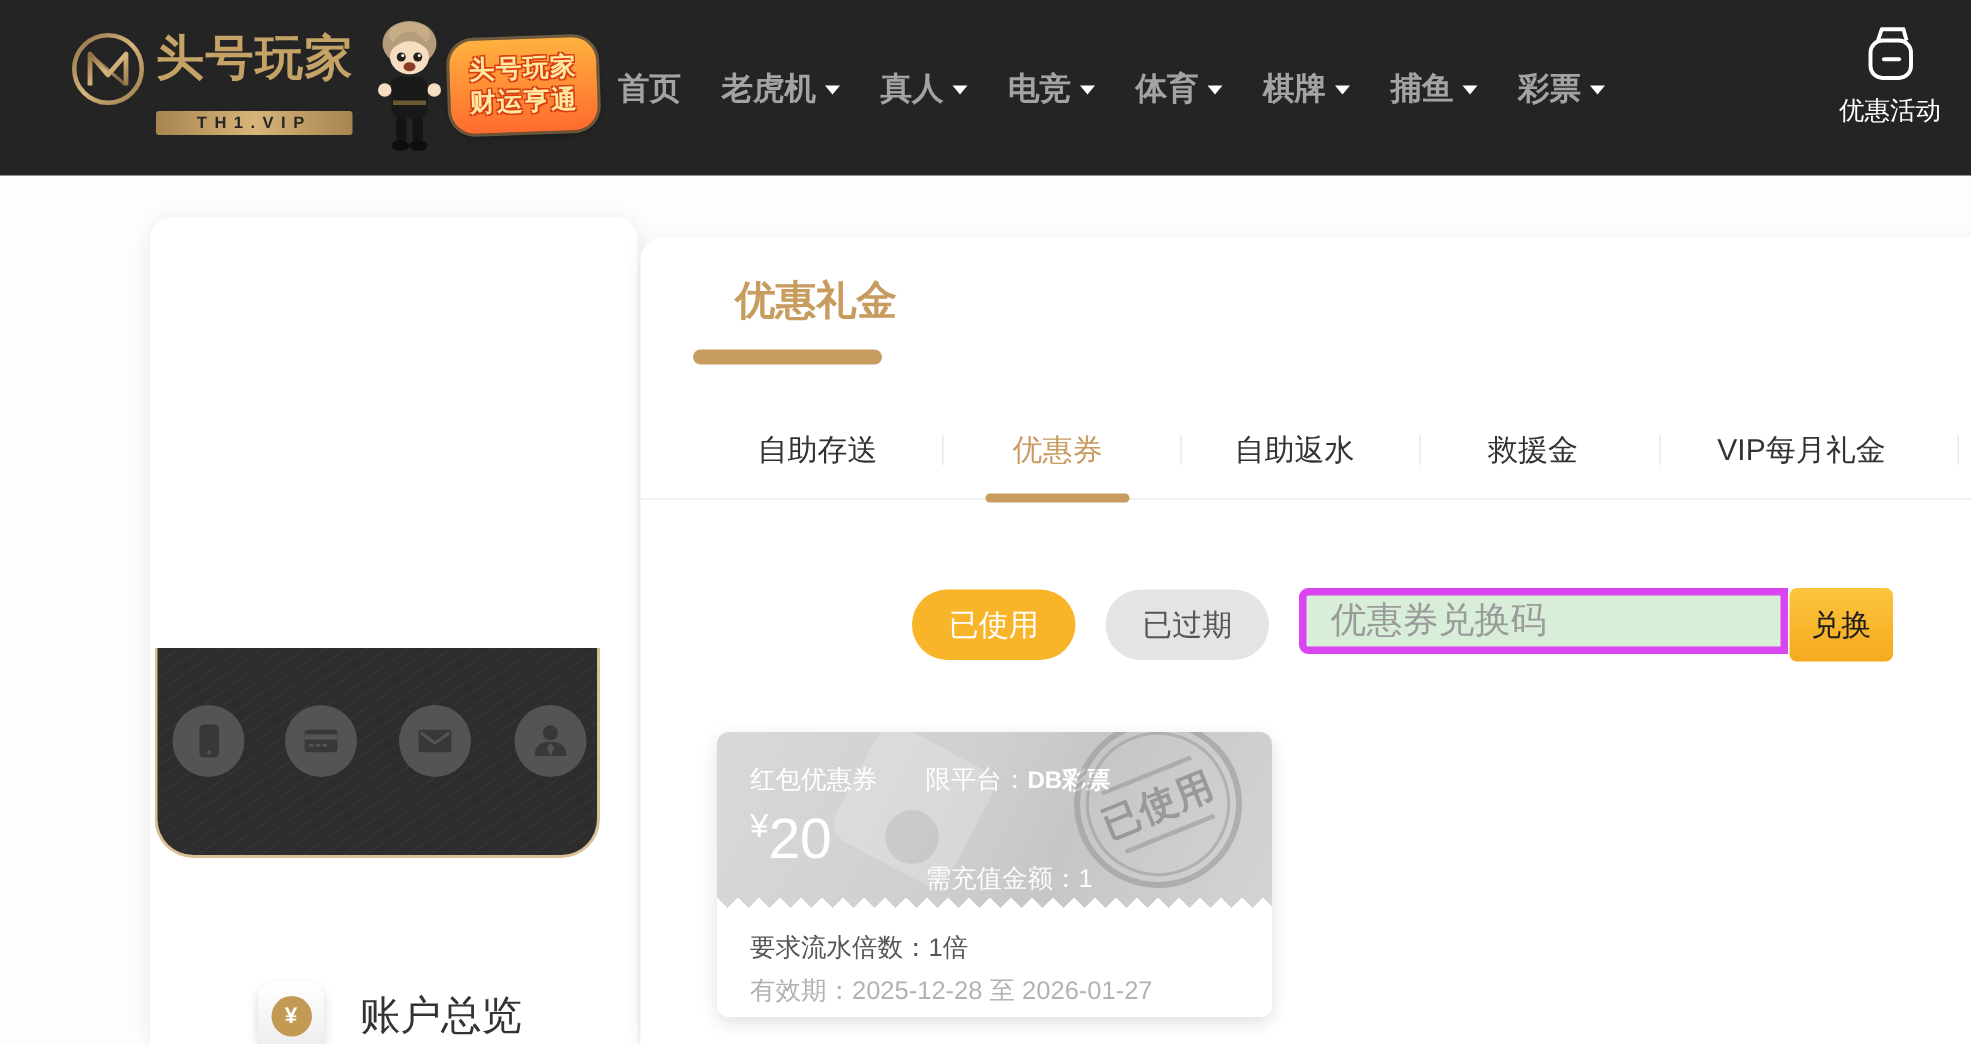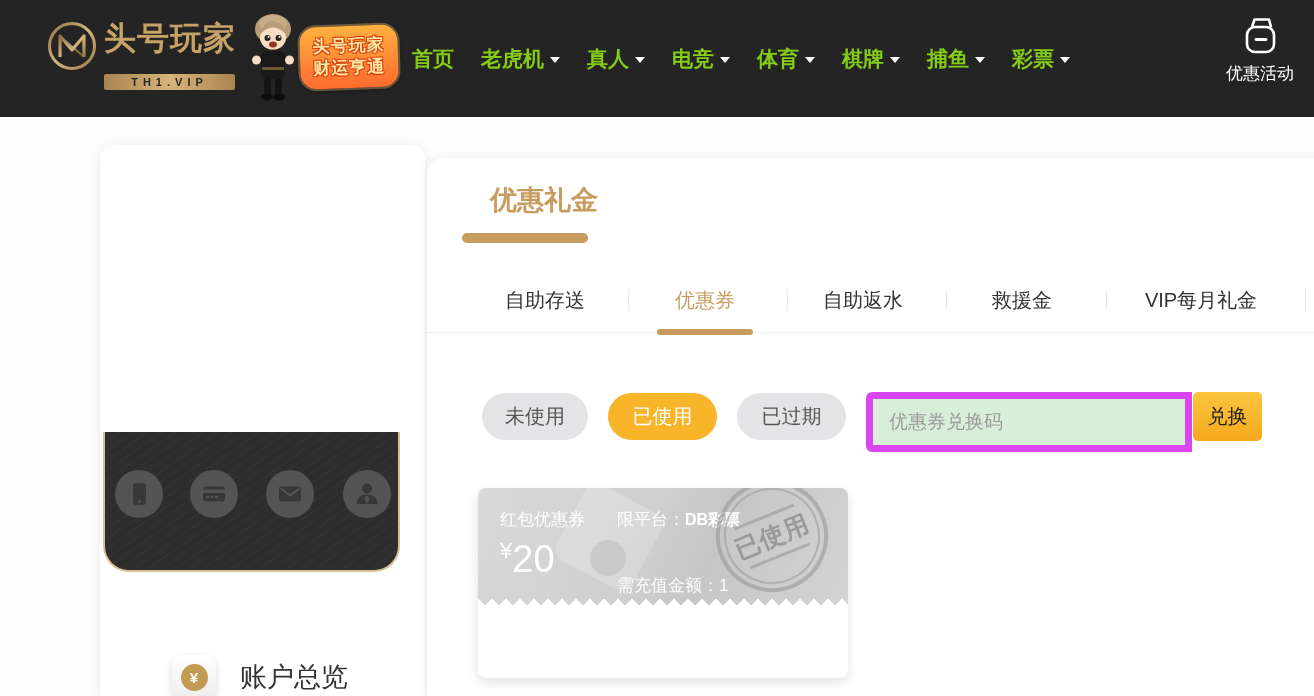--- a/index.html
+++ b/index.html
@@ -17,21 +17,21 @@
   .logo-bar { margin-top:19px; width:131px; height:16px; background:linear-gradient(90deg,#a8854e,#d6b47a 50%,#a8854e); border-radius:2px; display:flex; align-items:center; justify-content:center; }
   .logo-domain { font-size:11px; font-weight:800; color:#262626; letter-spacing:5px; }
   .mascot { position:absolute; left:244px; top:10px; width:58px; height:98px; }
   .badge { position:absolute; left:300px; top:26px; width:98px; height:62px;
     background:linear-gradient(180deg,#ffb13f,#ff6b2e); border-radius:16px; transform:rotate(-2deg);
     display:flex; flex-direction:column; align-items:center; justify-content:center;
     box-shadow:0 0 0 2px rgba(255,200,120,.35), 0 2px 5px rgba(0,0,0,.4); }
   .badge span { font-size:17px; font-weight:800; color:#ffe9a0; letter-spacing:1px; line-height:22px;
     text-shadow:1px 1px 0 #d93d12,-1px 1px 0 #d93d12,1px -1px 0 #d93d12,-1px -1px 0 #d93d12; }
   .nav-menu { position:absolute; left:412px; top:0; height:117px; display:flex; align-items:center; gap:27px; }
-  .nav-item { color:#84cc16; font-size:21px; font-weight:700; white-space:nowrap; display:flex; align-items:center; cursor:pointer; }
+  .nav-item { color:#a3a3a3; font-size:21px; font-weight:700; white-space:nowrap; display:flex; align-items:center; cursor:pointer; }
   .caret { display:inline-block; margin-left:6px; width:0; height:0; border-left:5px solid transparent; border-right:5px solid transparent; border-top:6px solid #ffffff; transform:translateY(1px); }
   .shortcut { position:absolute; top:13px; width:96px; display:flex; flex-direction:column; align-items:center; cursor:pointer; }
   .shortcut .ic { height:44px; display:flex; align-items:flex-end; justify-content:center; }
   .shortcut .lbl { margin-top:5px; font-size:17px; color:#ffffff; white-space:nowrap; }
   .sc1 { left:1114px; } .sc2 { left:1212px; }
 
   
   .sidebar { position:absolute; left:100px; top:145px; width:325px; height:551px; background:#ffffff;
     border-radius:14px 14px 0 0; box-shadow:0 2px 14px rgba(0,0,0,.08); }
   .vip-banner { position:absolute; left:3px; top:287px; width:297px; height:140px; background:#2d2d2d;
@@ -57,22 +57,22 @@
   .tab { position:absolute; top:50%; transform:translate(-50%,-50%); font-size:20px; color:#333; white-space:nowrap; cursor:pointer; }
   .tab.active { color:#c89b5e; }
   .tab-sep { position:absolute; top:50%; transform:translateY(-50%); width:1px; height:20px; background:#e8e8e8; }
   .tab-underline { position:absolute; left:230px; bottom:-3px; width:96px; height:6px; border-radius:3px; background:#c89b5e; }
 
   .filter-row { position:absolute; left:0; top:234px; width:900px; height:49px; }
   .pill { position:absolute; top:1px; height:47px; border-radius:24px; background:#e4e4e6; color:#555;
     font-size:20px; display:flex; align-items:center; justify-content:center; cursor:pointer; border:none; }
   .pill.active { background:#f8b52a; color:#ffffff; }
   .p1{left:55px;width:106px;} .p2{left:181px;width:109px;} .p3{left:310px;width:109px;}
-  .redeem-input { position:absolute; left:439px; top:0; width:326px; height:60px; background:#d9eed9;
-    border:7px solid #d946ef; border-radius:6px 0 0 6px; padding:0 16px; font-size:19px; color:#333; outline:none;
+  .redeem-input { position:absolute; left:439px; top:0; width:326px; height:44px; background:#d9eed9;
+    border:5px solid #d946ef; border-radius:6px 0 0 6px; padding:0 16px; font-size:24px; color:#333; outline:none;
     font-family:"Liberation Sans","DejaVu Sans",sans-serif; }
   .redeem-input::placeholder { color:#9a9a9a; }
   .redeem-btn { position:absolute; left:766px; top:0; width:69px; height:49px; border:none; border-radius:5px;
     background:linear-gradient(180deg,#fbc53d,#f5a91f); font-size:20px; color:#1e1e1e; cursor:pointer;
     font-family:"Liberation Sans","DejaVu Sans",sans-serif; }
 
   
   .coupon { position:absolute; left:51px; top:330px; width:370px; height:190px; border-radius:8px;
     overflow:hidden; background:#ffffff; box-shadow:0 4px 12px rgba(0,0,0,.12); }
   .coupon-top { position:absolute; left:0; top:0; width:370px; height:120px;
@@ -246,21 +246,20 @@
     <div class="tab" style="left:436px">自助返水</div>
     <div class="tab-sep" style="left:519px"></div>
     <div class="tab" style="left:595px">救援金</div>
     <div class="tab-sep" style="left:679px"></div>
     <div class="tab" style="left:774px">VIP每月礼金</div>
     <div class="tab-sep" style="left:878px"></div>
     <div class="tab-underline"></div>
   </div>
 
   <div class="filter-row">
-    <button class="pill p1">未使用</button>
     <button class="pill active p2">已使用</button>
     <button class="pill p3">已过期</button>
     <input class="redeem-input" type="text" placeholder="优惠券兑换码" style="">
     <button class="redeem-btn">兑换</button>
   </div>
 
   <div class="coupon">
     <div class="coupon-top">
       <div class="decor-sq"></div>
       <div class="decor-dot"></div>
@@ -274,14 +273,22 @@
       <div class="coupon-deposit">
         <span>需充值金额：</span><span>1</span>
       </div>
       <div class="stamp">
         <div class="line"></div>
         <div class="txt">已使用</div>
         <div class="line"></div>
       </div>
     </div>
     <div class="zigzag"></div>
+    <div class="coupon-info">
+      <div class="turnover">
+        <span>要求流水倍数：</span><span>1倍</span>
+      </div>
+      <div class="validity">
+        <span>有效期：</span><span>2025-12-28 至 2026-01-27</span>
+      </div>
+    </div>
   </div>
 </main>
 
 </body></html>

